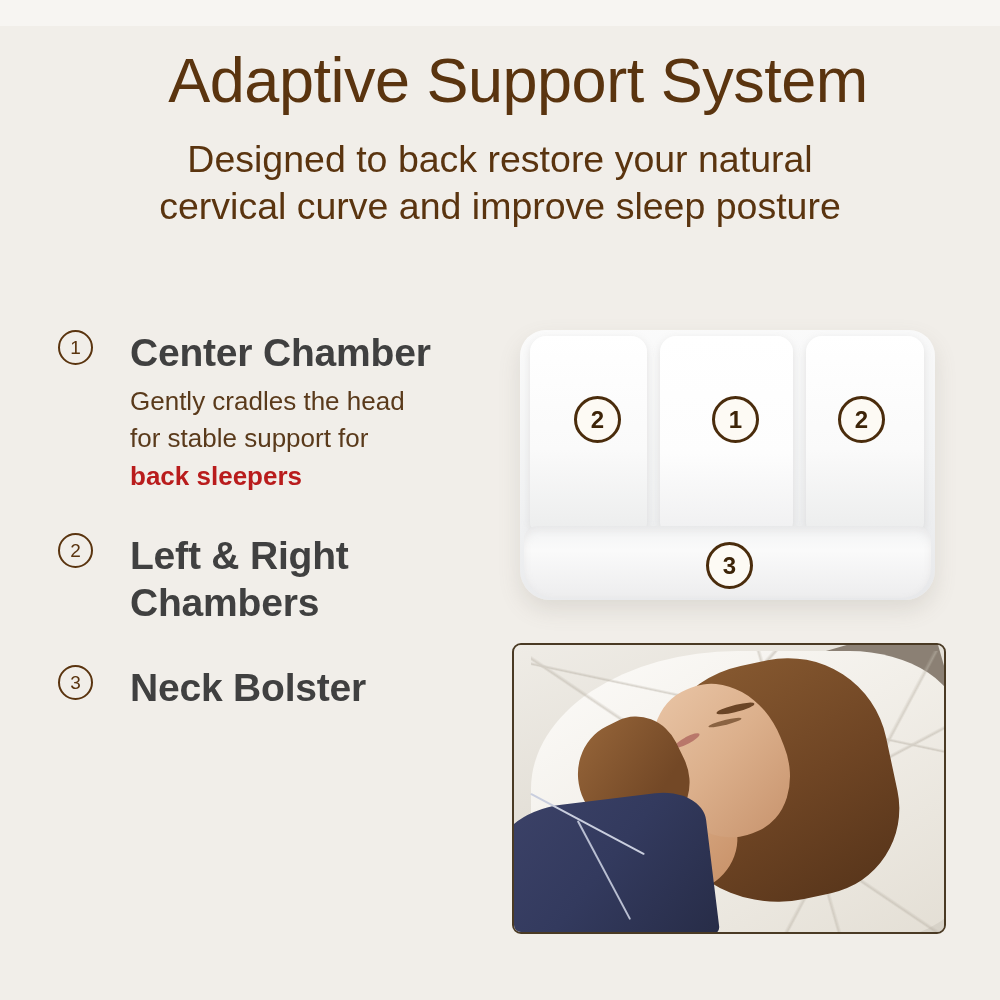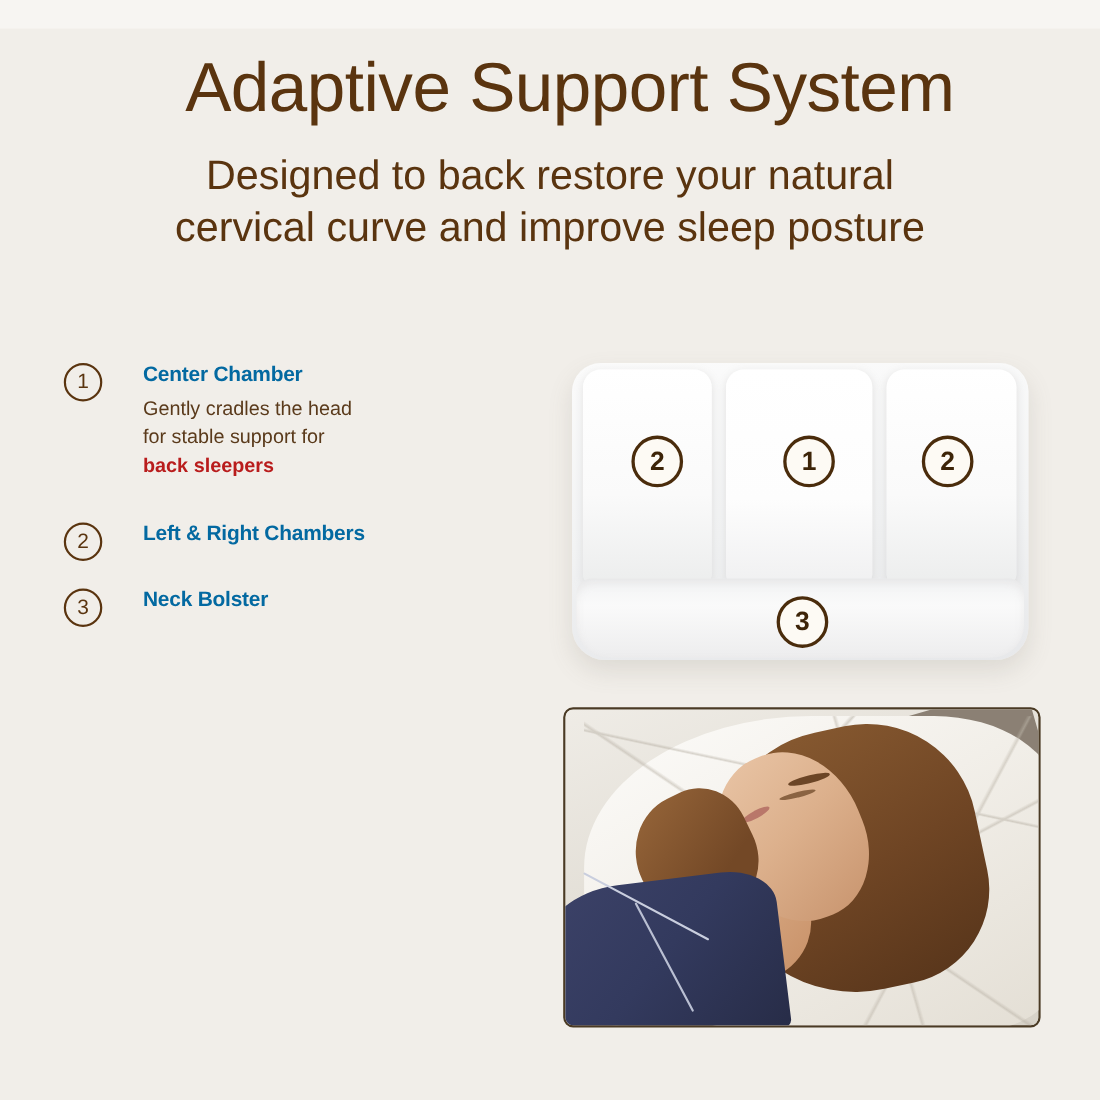--- a/index.html
+++ b/index.html
@@ -32,25 +32,25 @@
   .feature{ position:relative; padding-left:72px; }
   .feature + .feature{ margin-top:38px; }
   .badge-num{
     position:absolute; left:0; top:0;
     width:35px; height:35px; border-radius:50%;
     border:2px solid #5a340f;
     display:flex; align-items:center; justify-content:center;
     font-size:19px; font-weight:400; line-height:1; color:#5a340f;
   }
   .feat-title{
-    font-size:19px; font-weight:700; line-height:1.2; color:#0369a1;
+    font-size:39px; font-weight:700; line-height:1.2; color:#404040;
     margin-bottom:6px; letter-spacing:-0.2px;
   }
   .feat-desc{
-    font-size:18px; font-weight:400; line-height:1.44; color:#5a3a1b;
+    font-size:26px; font-weight:400; line-height:1.44; color:#5a3a1b;
   }
   .feat-desc b{ font-weight:700; color:#b91c1c; }
 
   
   .pillow-wrap{
     position:absolute; left:512px; top:322px; width:430px; height:290px;
   }
   .pillow{
     position:absolute; left:8px; top:8px; width:415px; height:270px;
     background:linear-gradient(175deg,#fbfbfb 0%,#f2f3f4 55%,#e7e8ea 100%);

